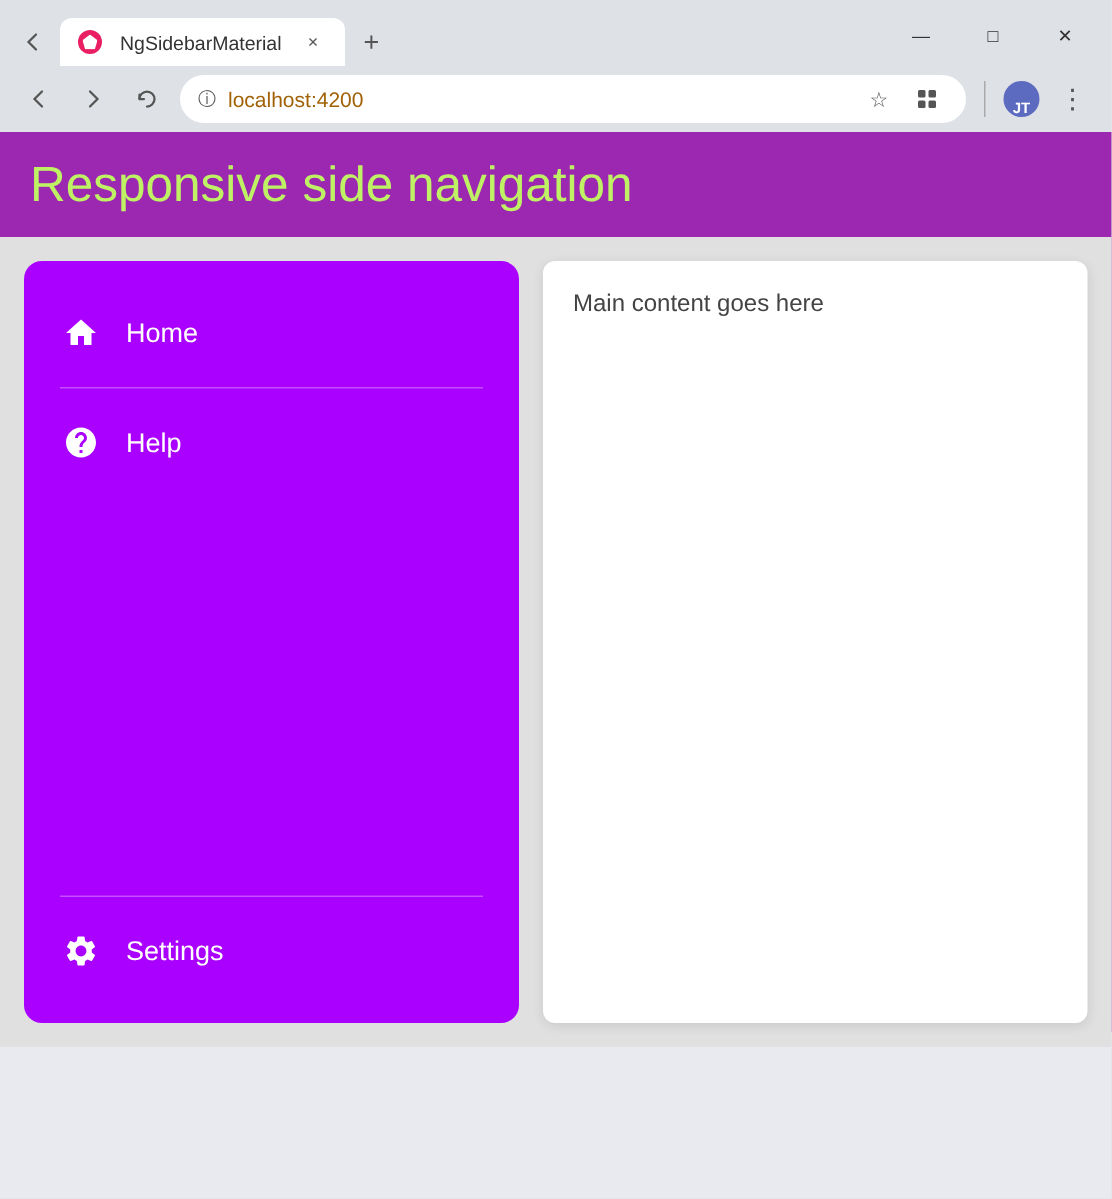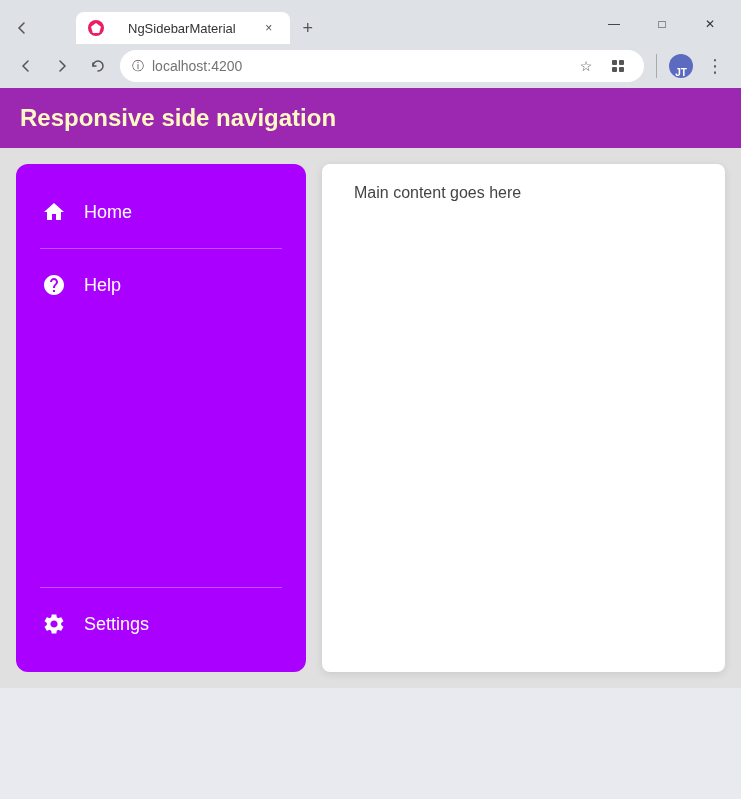--- a/index.html
+++ b/index.html
@@ -1,54 +1,54 @@
 <!DOCTYPE html>
 <html><head>
   <meta charset="utf-8">
   <style>
     * { margin: 0; padding: 0; box-sizing: border-box; }
     body { font-family: 'Segoe UI', Arial, sans-serif; background: #e8eaf0; width: 741px; height: 799px; overflow: hidden; }
     .tab-bar { display: flex; align-items: flex-end; padding: 8px 8px 0 8px; gap: 4px; background: #dee1e6; }
     .tab-left-btn { width: 28px; height: 32px; background: #dee1e6; border: none; border-radius: 4px; cursor: pointer; display: flex; align-items: center; justify-content: center; font-size: 14px; color: #555; }
-    .tab { display: flex; align-items: center; gap: 24px; background: #fff; border-radius: 8px 8px 0 0; padding: 0 12px; height: 32px; min-width: 180px; font-size: 13px; color: #333; margin-left: 36px; }
+    .tab { display: flex; align-items: center; gap: 12px; background: #fff; border-radius: 8px 8px 0 0; padding: 0 12px; height: 32px; min-width: 180px; font-size: 13px; color: #333; }
     .tab-favicon { width: 16px; height: 16px; background: #e91e63; border-radius: 50%; display: flex; align-items: center; justify-content: center; }
     .tab-favicon-inner { width: 10px; height: 10px; background: white; clip-path: polygon(50% 0%, 100% 38%, 82% 100%, 18% 100%, 0% 38%); }
     .tab-title { flex: 1; font-size: 13px; }
     .tab-close { width: 18px; height: 18px; border-radius: 50%; border: none; background: transparent; cursor: pointer; display: flex; align-items: center; justify-content: center; font-size: 12px; color: #555; }
     .tab-new { width: 28px; height: 32px; background: transparent; border: none; border-radius: 4px; cursor: pointer; display: flex; align-items: center; justify-content: center; font-size: 18px; color: #555; }
     .window-controls { display: flex; gap: 2px; margin-left: auto; align-items: center; padding-bottom: 4px; }
     .win-btn { width: 46px; height: 32px; border: none; background: transparent; cursor: pointer; display: flex; align-items: center; justify-content: center; font-size: 12px; color: #333; }
 
     .address-bar { display: flex; align-items: center; padding: 6px 12px; gap: 8px; background: #dee1e6; }
     .nav-btn { width: 28px; height: 28px; border: none; background: transparent; border-radius: 50%; cursor: pointer; display: flex; align-items: center; justify-content: center; font-size: 14px; color: #555; }
     .address-input { flex: 1; display: flex; align-items: center; background: #fff; border-radius: 20px; padding: 4px 12px; gap: 8px; height: 32px; }
     .address-icon { font-size: 12px; color: #555; }
-    .address-text { flex: 1; font-size: 14px; color: #737373; }
+    .address-text { flex: 1; font-size: 14px; color: #a16207; }
     .address-actions { display: flex; gap: 4px; }
     .addr-btn { width: 28px; height: 28px; border: none; background: transparent; border-radius: 50%; cursor: pointer; display: flex; align-items: center; justify-content: center; font-size: 14px; color: #555; }
     .profile-avatar { width: 24px; height: 24px; background: #5c6bc0; border-radius: 50%; display: flex; align-items: flex-end; justify-content: center; font-size: 10px; color: white; font-weight: bold; }
     .menu-btn { width: 28px; height: 28px; border: none; background: transparent; border-radius: 50%; cursor: pointer; display: flex; align-items: center; justify-content: center; font-size: 18px; color: #555; }
 
     
     .app { background: #9c27b0; width: 741px; height: 600px; }
     .app-header { background: #9c27b0; padding: 16px 20px; }
-    .app-header-title { color: #fef9c3; font-size: 24px; font-weight: bold; }
+    .app-header-title { color: #bef264; font-size: 33px; font-weight: normal; }
 
     .app-body { display: flex; gap: 16px; padding: 16px; background: #e0e0e0; height: calc(600px - 60px); }
 
     
-    .sidebar { background: #aa00ff; border-radius: 12px; width: 290px; min-height: 500px; padding: 20px 0; display: flex; flex-direction: column; }
+    .sidebar { background: #aa00ff; border-radius: 12px; width: 330px; min-height: 500px; padding: 20px 0; display: flex; flex-direction: column; }
     .nav-item { display: flex; align-items: center; gap: 16px; padding: 14px 24px; cursor: pointer; color: white; font-size: 18px; }
     .nav-icon { width: 28px; height: 28px; display: flex; align-items: center; justify-content: center; flex-shrink: 0; }
     .nav-label { font-size: 18px; color: white; }
     .divider { border: none; border-top: 1px solid rgba(255,255,255,0.3); margin: 8px 24px; }
 
     
     .main-content { background: white; border-radius: 8px; flex: 1; padding: 20px; box-shadow: 0 2px 8px rgba(0,0,0,0.1); }
-    .main-text { color: #444; font-size: 16px; margin-left: 12px; }
+    .main-text { color: #444; font-size: 16px; }
 
     
     svg { display: block; }
   </style>
 </head>
 <body>
 
 <div>
 
   <div class="tab-bar">

